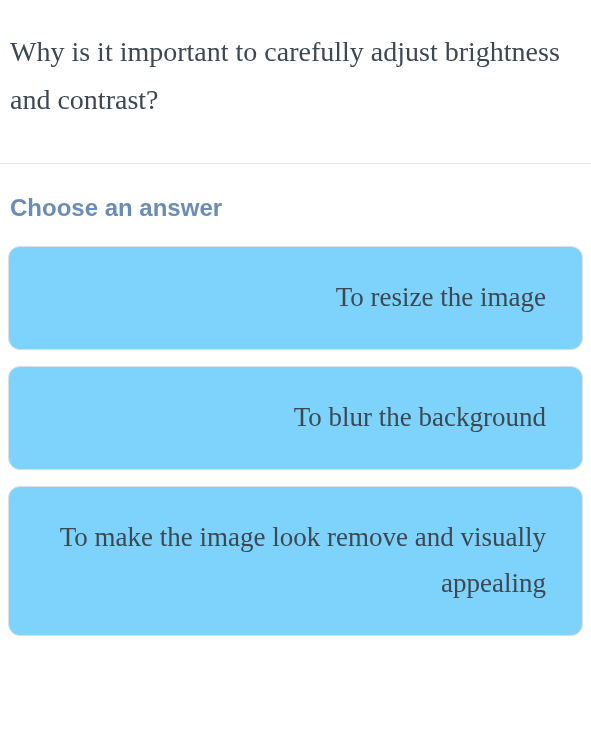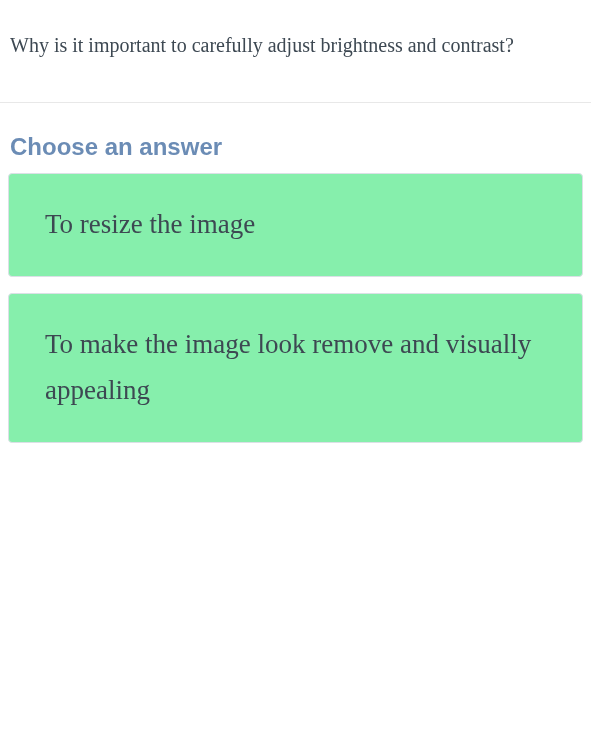--- a/index.html
+++ b/index.html
@@ -15,48 +15,48 @@
       overflow: hidden;
     }
     .container {
       padding: 0;
     }
     .question-section {
       padding: 28px 10px 40px 10px;
       border-bottom: 1px solid #e8e8e8;
     }
     .question-text {
-      font-size: 20px;
+      font-size: 28px;
       line-height: 1.7;
       color: #3d4852;
       font-weight: 400;
     }
     .answer-section {
       padding: 30px 8px 20px 8px;
     }
     .answer-heading {
       font-family: -apple-system, BlinkMacSystemFont, 'Segoe UI', Arial, sans-serif;
       font-size: 24px;
       font-weight: 700;
       color: #6b8cb5;
-      margin-bottom: 12px;
+      margin-bottom: 24px;
       padding-left: 2px;
     }
     .options-list {
       display: flex;
       flex-direction: column;
       gap: 16px;
     }
     .option-button {
       display: block;
       width: 100%;
-      text-align: left;
-      background: #86efac;
+      text-align: right;
+      background: #7dd3fc;
       border: 1px solid #dbe0e6;
-      border-radius: 4px;
+      border-radius: 12px;
       padding: 28px 36px;
       font-family: Georgia, 'Times New Roman', serif;
       font-size: 27px;
       line-height: 1.7;
       color: #3d4852;
       cursor: pointer;
       transition: background-color 0.15s;
     }
   </style>
 </head>
@@ -66,17 +66,20 @@
   <div class="question-section">
     <p class="question-text">Why is it important to carefully adjust brightness and contrast?</p>
   </div>
   <div class="answer-section">
     <h2 class="answer-heading">Choose an answer</h2>
     <div class="options-list">
       <button class="option-button">
         <span>To resize the image</span>
       </button>
       <button class="option-button">
+        <span>To blur the background</span>
+      </button>
+      <button class="option-button">
         <span>To make the image look remove and visually appealing</span>
       </button>
     </div>
   </div>
 </div>
 
 </body></html>

